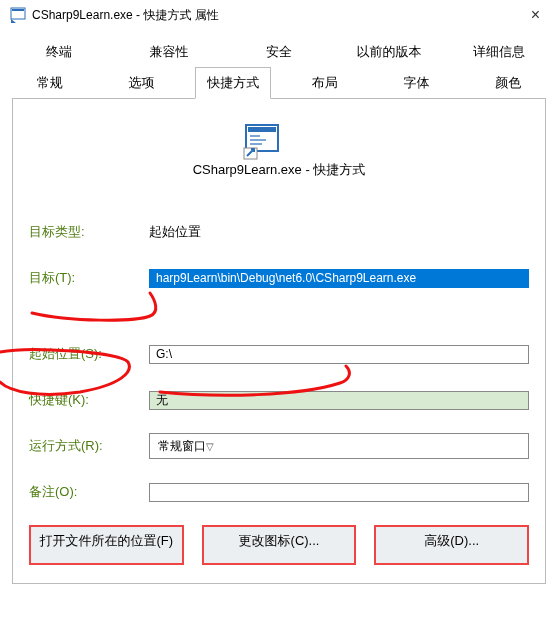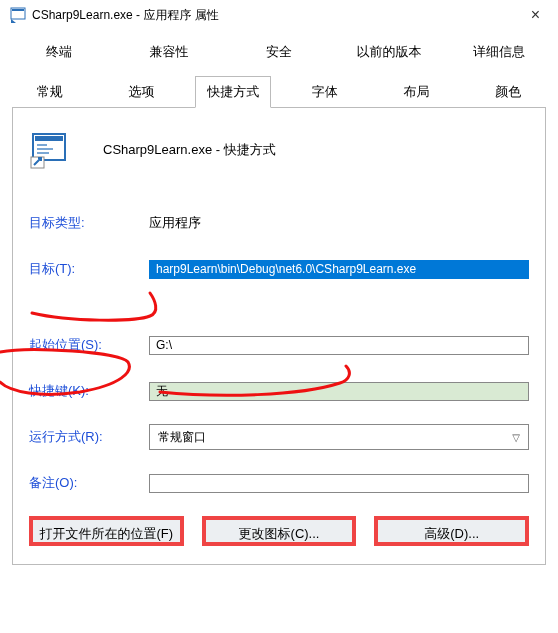--- a/index.html
+++ b/index.html
@@ -53,21 +53,21 @@
     color: #000;
     border: 1px solid transparent;
     background: #fff;
     cursor: default;
   }
   .tabrow.upper .tab {
     border-bottom: none;
     width: 104px;
   }
   .tabrow.lower {
-    margin-top: 9px;
+    margin-top: 0;
   }
   .tabrow.lower .tab {
     width: 89px;
   }
   .tab.active {
     background: #fff;
     border: 1px solid #bbb;
     border-bottom: 1px solid #fff;
     position: relative;
     z-index: 2;
@@ -80,40 +80,41 @@
   }
   .panel {
     border: 1px solid #bbb;
     border-top: none;
     padding: 22px 16px 18px 16px;
   }
   .bigicon-row {
     display: flex;
     align-items: center;
     margin-bottom: 40px;
+    flex-direction: column;
   }
   .bigicon {
     width: 40px; height: 40px;
     margin-right: 34px;
   }
   .bigicon svg { width: 40px; height: 40px; }
   .heading-text {
     font-size: 13px;
     color: #000;
   }
   .prop-row {
     display: flex;
     align-items: center;
     margin-bottom: 20px;
     min-height: 26px;
   }
   .prop-label {
     width: 120px;
     font-size: 13px;
-    color: #1d4ed8;
+    color: #4d7c0f;
     flex-shrink: 0;
   }
   .prop-value {
     font-size: 13px;
     color: #000;
   }
   .txt-input {
     flex: 1;
     height: 19px;
     border: 1px solid #888;
@@ -127,40 +128,39 @@
     color: #fff;
     border: 1px solid #0078d7;
   }
   .txt-input.shortcut {
     background: #d9ead3;
   }
   .dropdown {
     flex: 1;
     display: flex;
     align-items: center;
-    justify-content: space-between;
     height: 26px;
     border: 1px solid #888;
     padding: 2px 8px;
     background: #fff;
     font-size: 12px;
   }
   .chev {
     font-size: 10px;
     color: #555;
   }
   .btn-row {
     display: flex;
     gap: 18px;
     margin-top: 18px;
   }
   .btn {
     flex: 1;
-    height: 30px;
-    border: 4px solid #ef4444;
+    height: 40px;
+    border: 2px solid #ef4444;
     background: #eceff2;
     font-family: inherit;
     font-size: 13px;
     text-align: center;
     line-height: 28px;
     cursor: default;
   }
   
   .scribble {
     position: absolute;
@@ -172,39 +172,39 @@
 <body>
 
 <div class="titlebar">
   <span class="ticon">
     <svg viewBox="0 0 16 16">
       <rect x="1" y="1" width="14" height="11" fill="#fff" stroke="#2a6fb7"></rect>
       <rect x="2" y="2" width="12" height="2" fill="#2a6fb7"></rect>
       <path d="M1 12 L6 16 L1 16 Z" fill="#2a6fb7"></path>
     </svg>
   </span>
-  <span class="ttext">CSharp9Learn.exe - 应用程序 属性</span>
+  <span class="ttext">CSharp9Learn.exe - 快捷方式 属性</span>
 </div>
 <div class="close-x">×</div>
 
 <div class="dialog-body">
   <div class="tabstrip">
     <div class="tabrow upper">
       <div class="tab">终端</div>
       <div class="tab">兼容性</div>
       <div class="tab">安全</div>
       <div class="tab">以前的版本</div>
       <div class="tab">详细信息</div>
     </div>
     <div class="tabrow lower">
       <div class="tab">常规</div>
       <div class="tab">选项</div>
       <div class="tab active">快捷方式</div>
+      <div class="tab">布局</div>
       <div class="tab">字体</div>
-      <div class="tab">布局</div>
       <div class="tab">颜色</div>
     </div>
     <div class="tabrow-line"></div>
   </div>
 
   <div class="panel">
 
     <div class="bigicon-row">
       <span class="bigicon">
         <svg viewBox="0 0 40 40">
@@ -215,21 +215,21 @@
           <rect x="8" y="22" width="12" height="2" fill="#7aa7d4"></rect>
           <rect x="2" y="27" width="13" height="11" fill="#fff" stroke="#888"></rect>
           <path d="M5 35 L12 28 M9 28 L12 28 L12 31" stroke="#2a6fb7" stroke-width="2" fill="none"></path>
         </svg>
       </span>
       <span class="heading-text">CSharp9Learn.exe - 快捷方式</span>
     </div>
 
     <div class="prop-row">
       <span class="prop-label">目标类型:</span>
-      <span class="prop-value">应用程序</span>
+      <span class="prop-value">起始位置</span>
     </div>
 
 
     <div class="prop-row">
       <span class="prop-label">目标(T):</span>
       <input class="txt-input target" value="harp9Learn\bin\Debug\net6.0\CSharp9Learn.exe" style="">
     </div>
 
     <div style="height:30px"></div>
 

